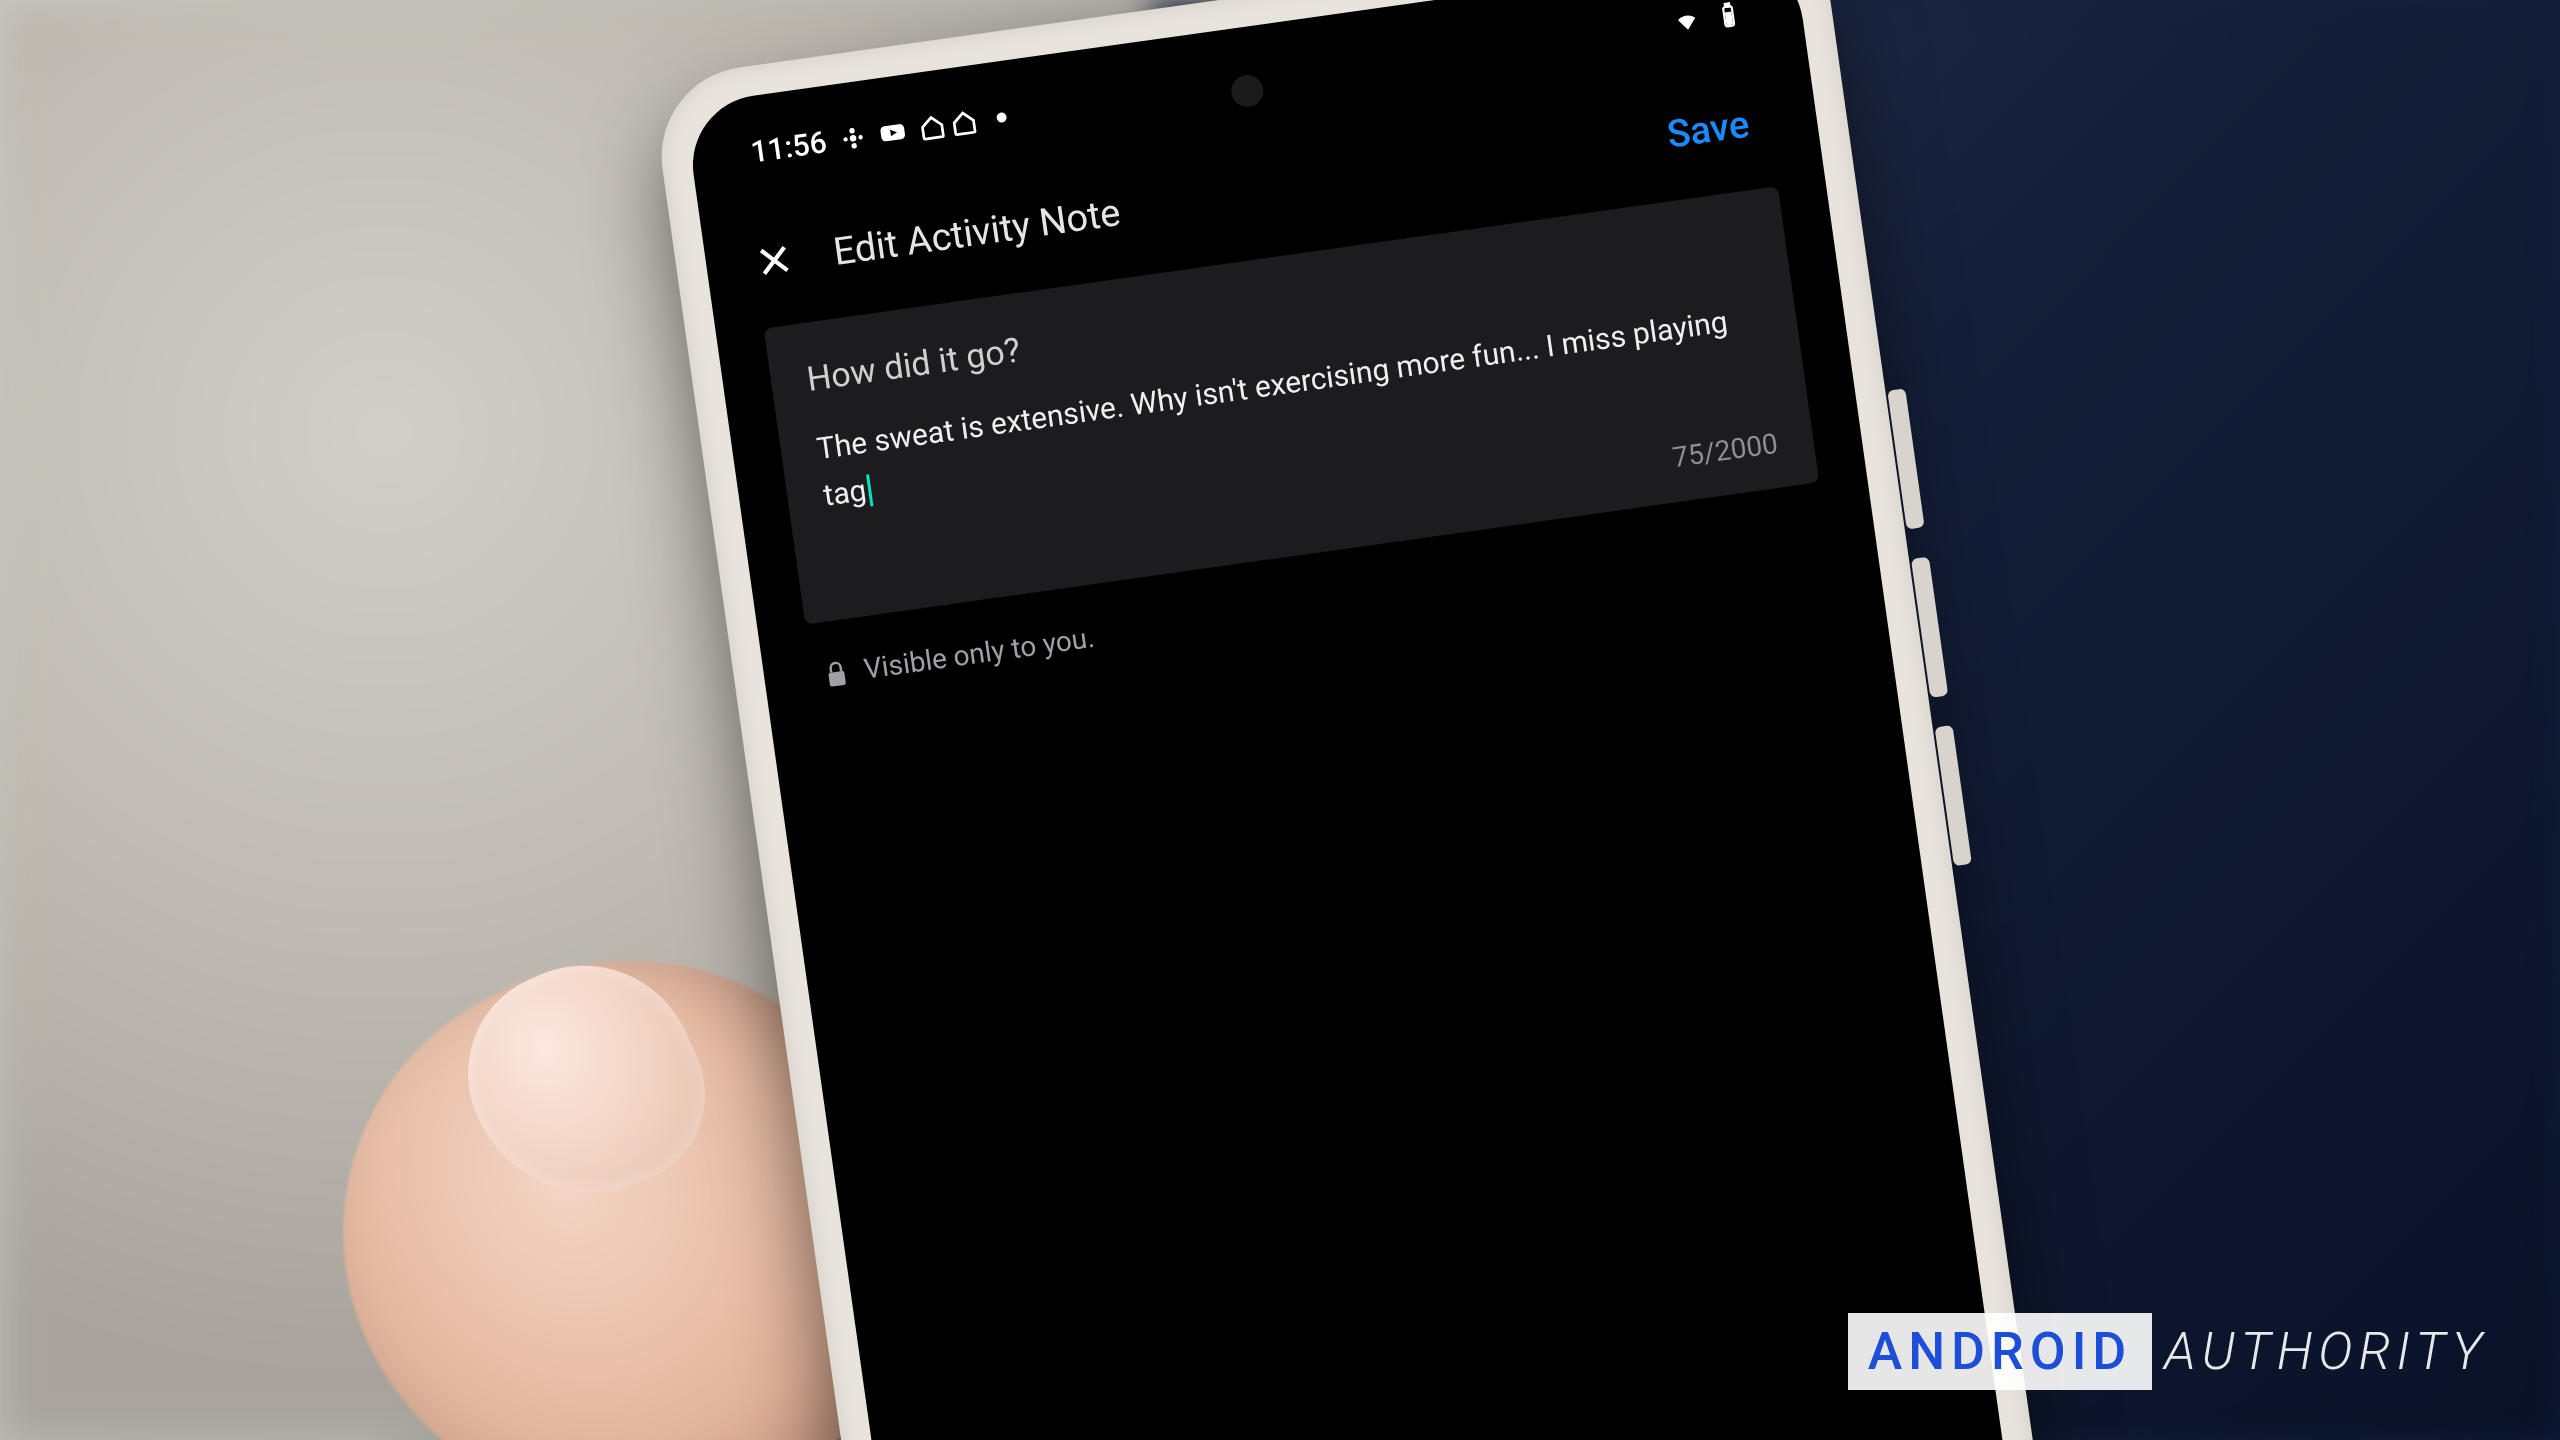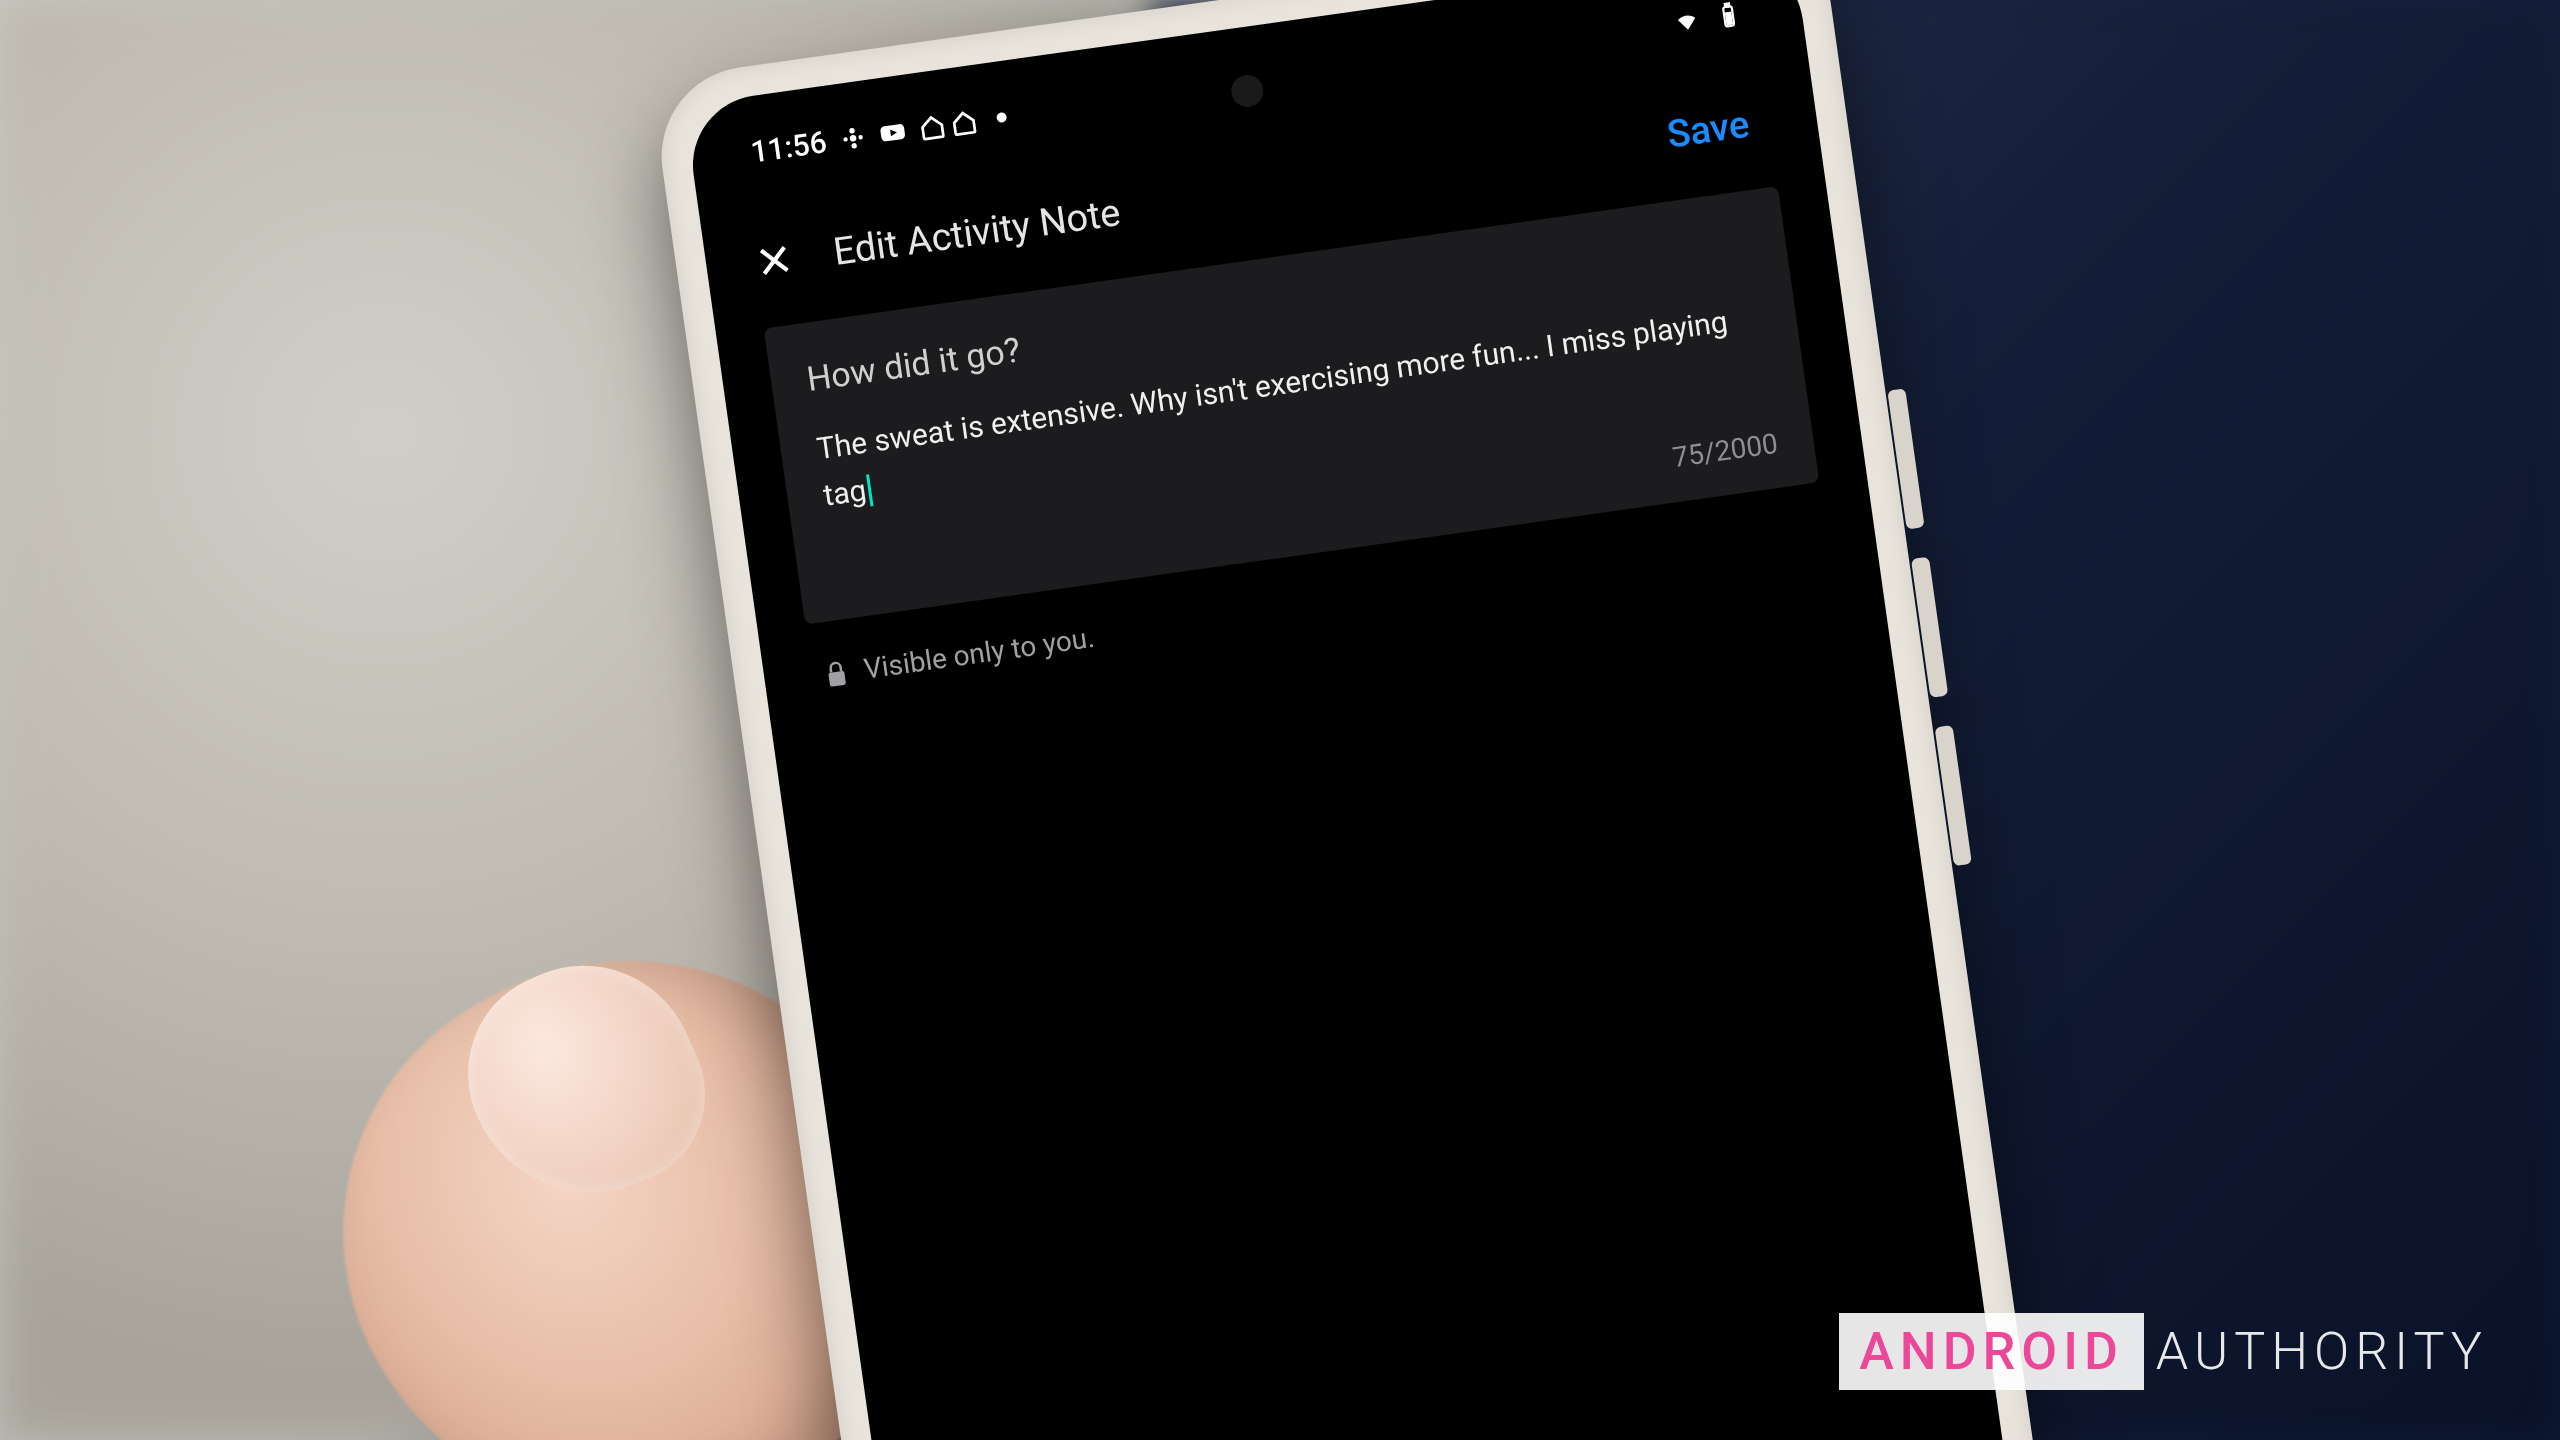--- a/index.html
+++ b/index.html
@@ -196,27 +196,28 @@
       right: 60px;
       bottom: 50px;
       display: flex;
       align-items: center;
       font-size: 52px;
       letter-spacing: 6px;
       font-weight: 300;
     }
     .wm-box {
       background: rgba(255,255,255,0.9);
-      color: #ec4899;
+      color: #1d4ed8;
       padding: 8px 20px;
       font-weight: 500;
     }
     .wm-light {
       color: rgba(255,255,255,0.9);
       padding: 8px 12px;
+      font-style: italic;
     }
   </style>
 </head>
 <body>
 
 <div class="bg-blur-left"></div>
 <div class="bg-blur-right"></div>
 
 <div class="thumb"></div>
 <div class="thumb-nail"></div>

